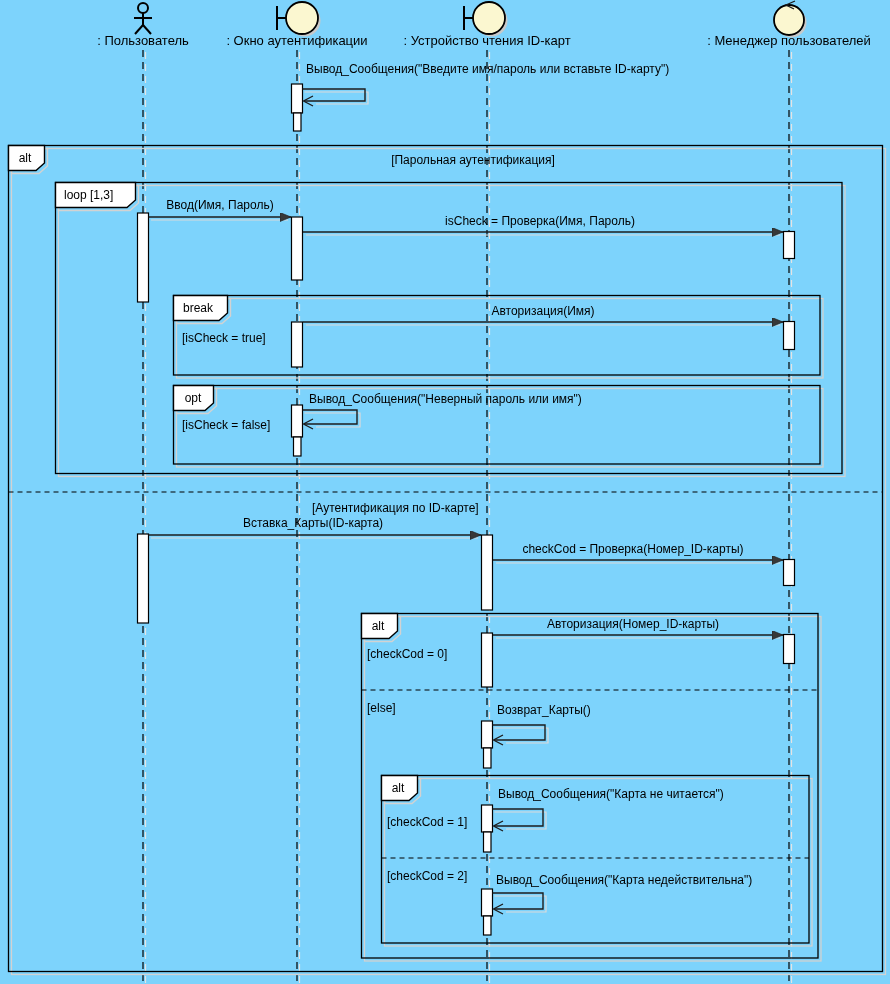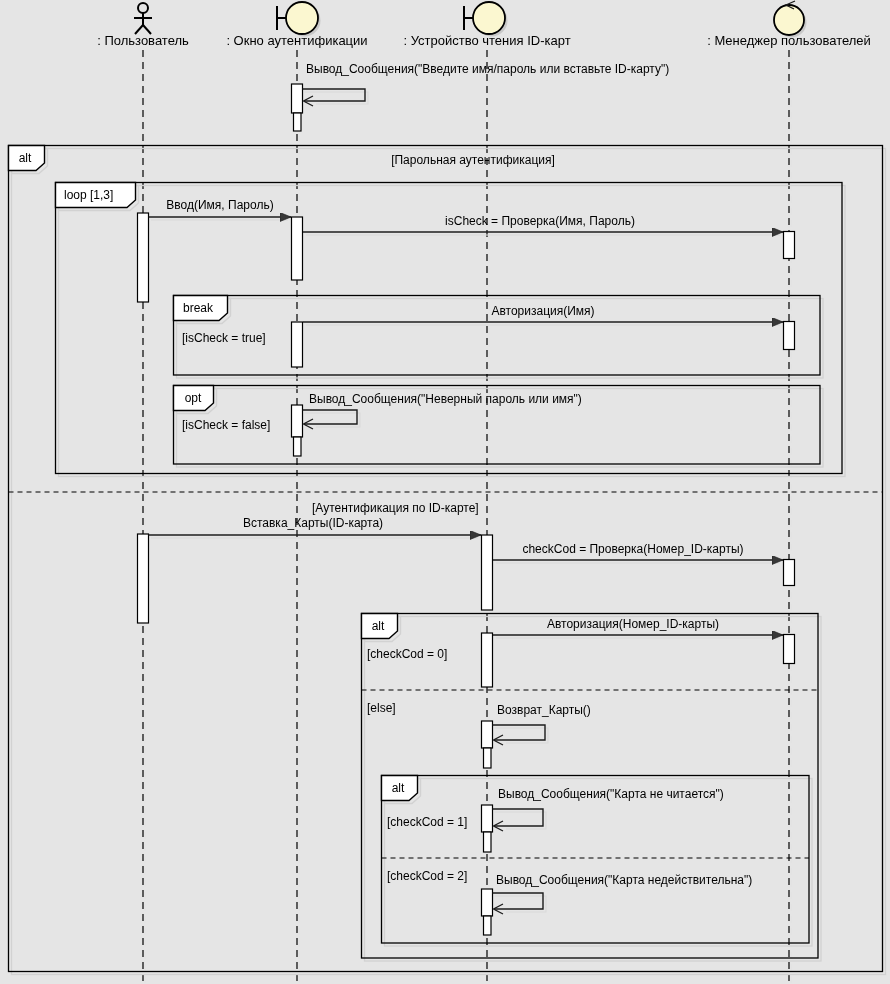--- a/index.html
+++ b/index.html
@@ -1,16 +1,16 @@
 <!DOCTYPE html>
 <html><head>
 <meta charset="utf-8">
 <style>
   html,body { margin:0; padding:0; background:#ffffff; }
-  .stage { width:890px; height:984px; position:relative; background:#e5e5e5; }
+  .stage { width:890px; height:984px; position:relative; background:#7dd3fc; }
   svg { display:block; }
   text { fill:#000; }
   .head-label { font:13px "Liberation Sans", sans-serif; }
   .msg-text   { font:12px "Liberation Sans", sans-serif; }
   .guard-text { font:12px "Liberation Sans", sans-serif; }
   .op-text    { font:12px "Liberation Sans", sans-serif; }
   .lifeline        { stroke:#000; stroke-width:1.2; stroke-dasharray:7 5; fill:none; }
   .lifeline-shadow { stroke:#e3e3e3; stroke-width:1.2; stroke-dasharray:7 5; fill:none; }
   .frag        { fill:none; stroke:#000; stroke-width:1.3; }
   .frag-shadow { fill:none; stroke:#d2d2d2; stroke-width:1.3; }

